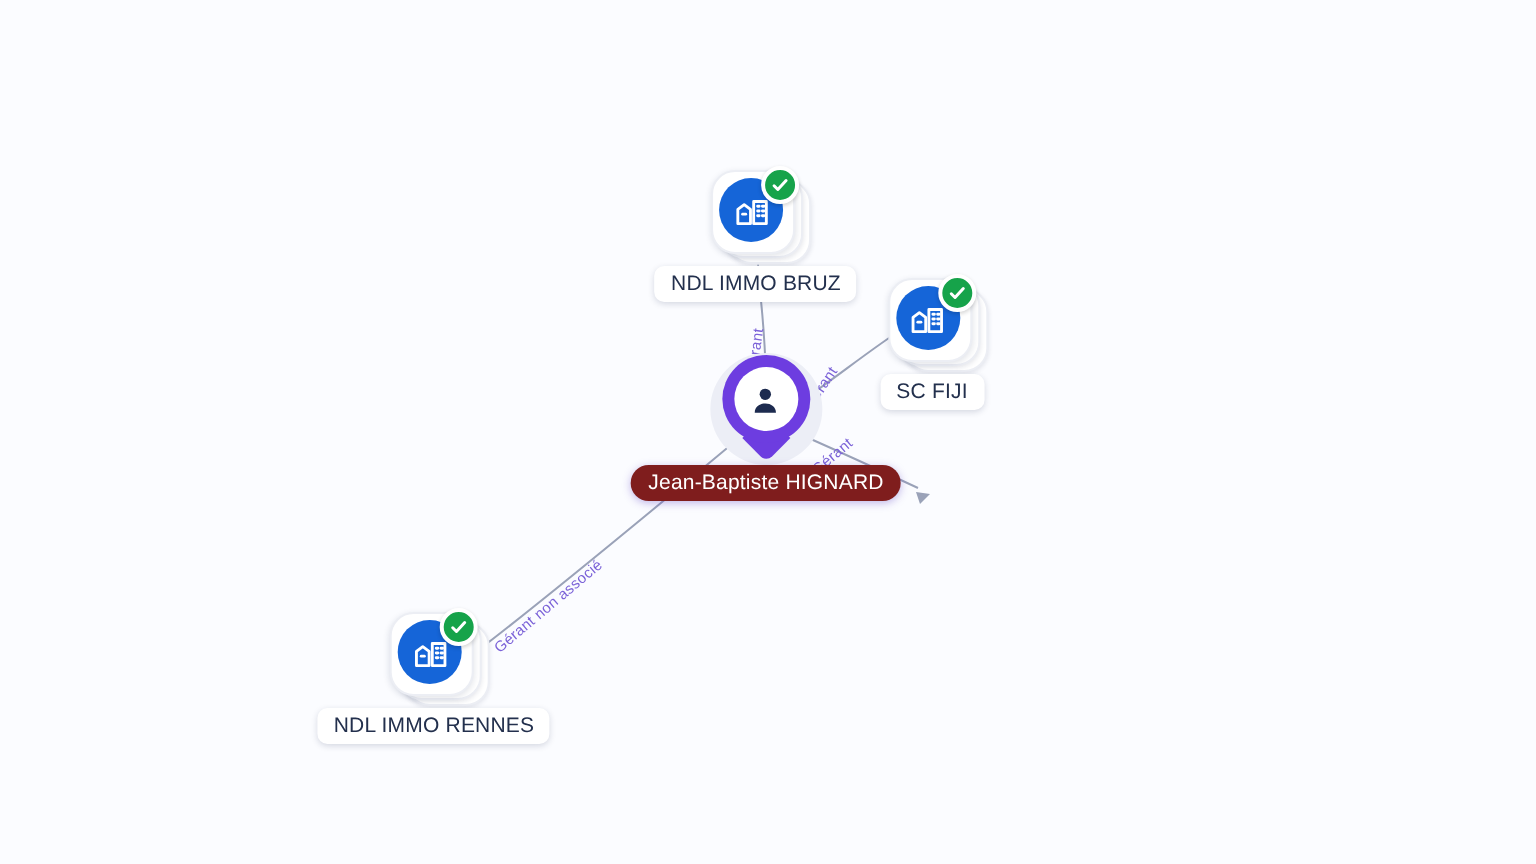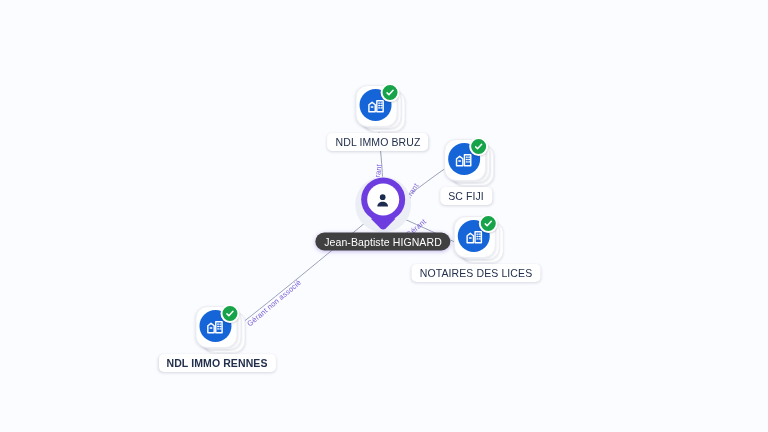--- a/index.html
+++ b/index.html
@@ -63,21 +63,21 @@
   
   .node-label{
     margin-top:4px;white-space:nowrap;text-align:left;
     background:#ffffff;color:#23304d;
     font-size:10.5px;letter-spacing:.1px;
     padding:3px 8px;border-radius:5px;
     box-shadow:0 1px 3px rgba(25,35,80,.17);
     display:inline-block;position:relative;left:50%;transform:translateX(-50%);
   }
   .person-label{
-    background:#404040;color:#ffffff;
+    background:#7f1d1d;color:#ffffff;
     font-size:10.5px;padding:3px 9px;border-radius:9px;
     box-shadow:0 1px 4px rgba(80,50,190,.35);
     margin-top:-7px;
   }
 
   
   .edge-label{
     position:absolute;color:#7b62d8;font-size:7.5px;
     letter-spacing:.15px;white-space:nowrap;
     transform-origin:0 50%;
@@ -146,43 +146,22 @@
       </div>
       <div class="check-badge">
         <svg width="9" height="9" viewBox="0 0 24 24" fill="none" stroke="#ffffff" stroke-width="4" stroke-linecap="round" stroke-linejoin="round">
             <polyline points="4,13 9,18 20,6"></polyline>
           </svg>
       </div>
     </div>
     <div class="node-label">SC FIJI</div>
   </div>
 
-  <div class="node" style="left:476px;top:249px;">
-    <div class="company-icon-wrap">
-      <div class="stack s2"></div>
-      <div class="stack s1"></div>
-      <div class="stack s0"></div>
-      <div class="co-circle">
-        <svg width="19" height="19" viewBox="0 0 24 24" fill="none" stroke="#ffffff" stroke-width="1.8" stroke-linecap="round" stroke-linejoin="round">
-          <path d="M3 20h8v-9l-4-3-4 3z"></path>
-            <path d="M13 20h8V6h-8z"></path>
-          <path d="M15.5 9h1M18.5 9h1M15.5 12h1M18.5 12h1M15.5 15h1M18.5 15h1"></path>
-          <path d="M6 14h2"></path>
-        </svg>
-      </div>
-      <div class="check-badge">
-        <svg width="9" height="9" viewBox="0 0 24 24" fill="none" stroke="#ffffff" stroke-width="4" stroke-linecap="round" stroke-linejoin="round">
-            <polyline points="4,13 9,18 20,6"></polyline>
-          </svg>
-      </div>
-    </div>
-    <div class="node-label">NOTAIRES DES LICES</div>
-  </div>
 
-  <div class="node" style="left:217px;top:339px;font-weight:bold;">
+  <div class="node" style="left:217px;top:339px;">
     <div class="company-icon-wrap">
       <div class="stack s2"></div>
       <div class="stack s1"></div>
       <div class="stack s0"></div>
       <div class="co-circle">
         <svg width="19" height="19" viewBox="0 0 24 24" fill="none" stroke="#ffffff" stroke-width="1.8" stroke-linecap="round" stroke-linejoin="round">
           <path d="M3 20h8v-9l-4-3-4 3z"></path>
             <path d="M13 20h8V6h-8z"></path>
           <path d="M15.5 9h1M18.5 9h1M15.5 12h1M18.5 12h1M15.5 15h1M18.5 15h1"></path>
           <path d="M6 14h2"></path>

